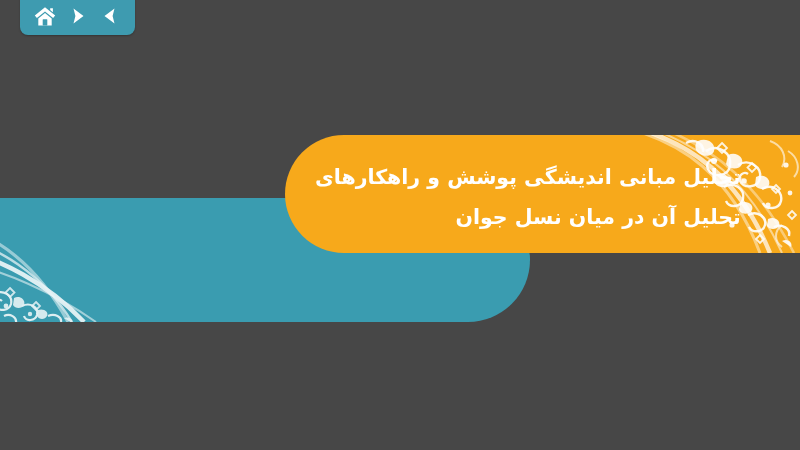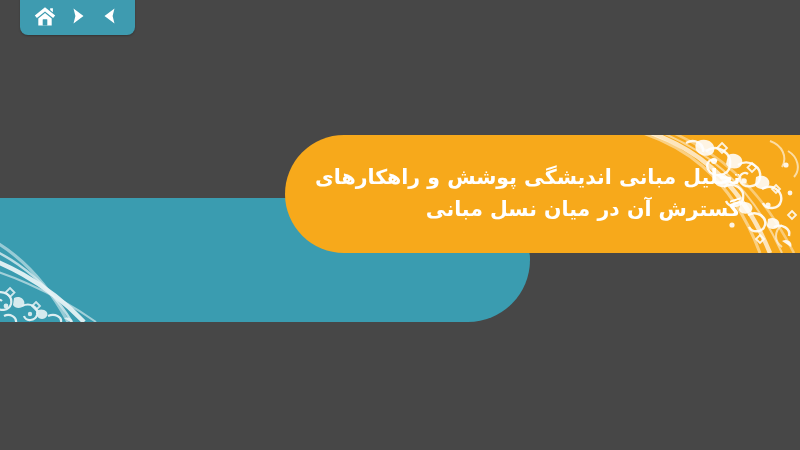--- a/index.html
+++ b/index.html
@@ -101,20 +101,21 @@
     direction:rtl;
   }
   .title-line {
     color:#FFFFFF;
     font-family:"DejaVu Sans", sans-serif;
     font-size:20.5px;
     font-weight:700;
     line-height:1.55;
     white-space:nowrap;
     letter-spacing:0px;
+    margin-top:8px;
   }
 </style>
 </head>
 <body>
 
 <div id="stage">
 
   <div id="teal-band">
     <svg id="teal-ornament" viewBox="0 0 150 124" preserveAspectRatio="none" xmlns="http://www.w3.org/2000/svg">
       <defs>
@@ -212,21 +213,21 @@
         <g stroke-width="2" opacity="0.6">
           <path d="M160,6 c12,4 18,16 12,26"></path>
           <path d="M178,16 c10,6 13,18 6,26"></path>
           <path d="M172,112 c-8,-6 -8,-16 0,-22"></path>
         </g>
       </g>
     </svg>
 
     <div id="title-block">
       <div class="title-line">تحلیل مبانی اندیشگی پوشش و راهکارهای</div>
-      <div class="title-line">گسترش آن در میان نسل مبانی</div>
+      <div class="title-line">تحلیل آن در میان نسل جوان</div>
     </div>
   </div>
 
   <div id="navbar">
 
     <div class="navbtn" title="قبلی">
       <svg width="20" height="20" viewBox="0 0 20 20" xmlns="http://www.w3.org/2000/svg">
         <path d="M14.5 2.5 L4.5 10 L14.5 17.5 L12.6 10 Z" fill="#FFFFFF"></path>
       </svg>
     </div>

